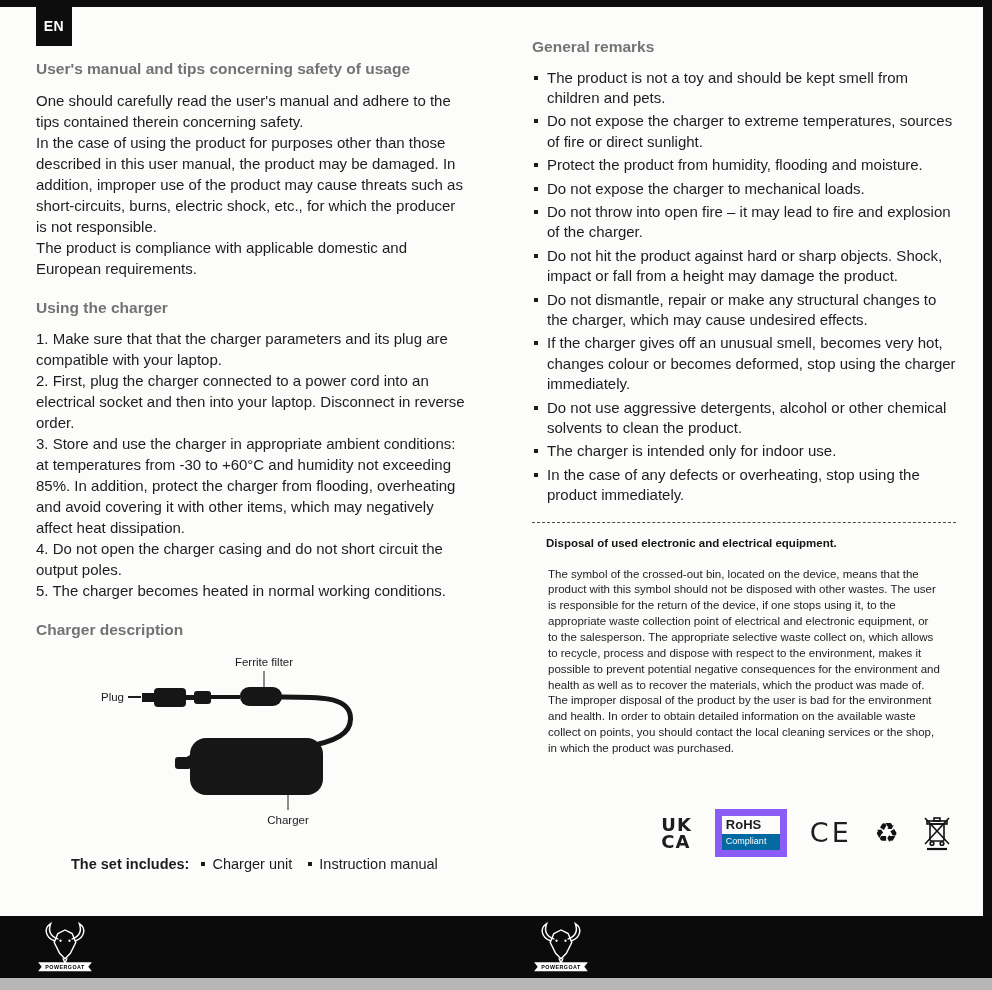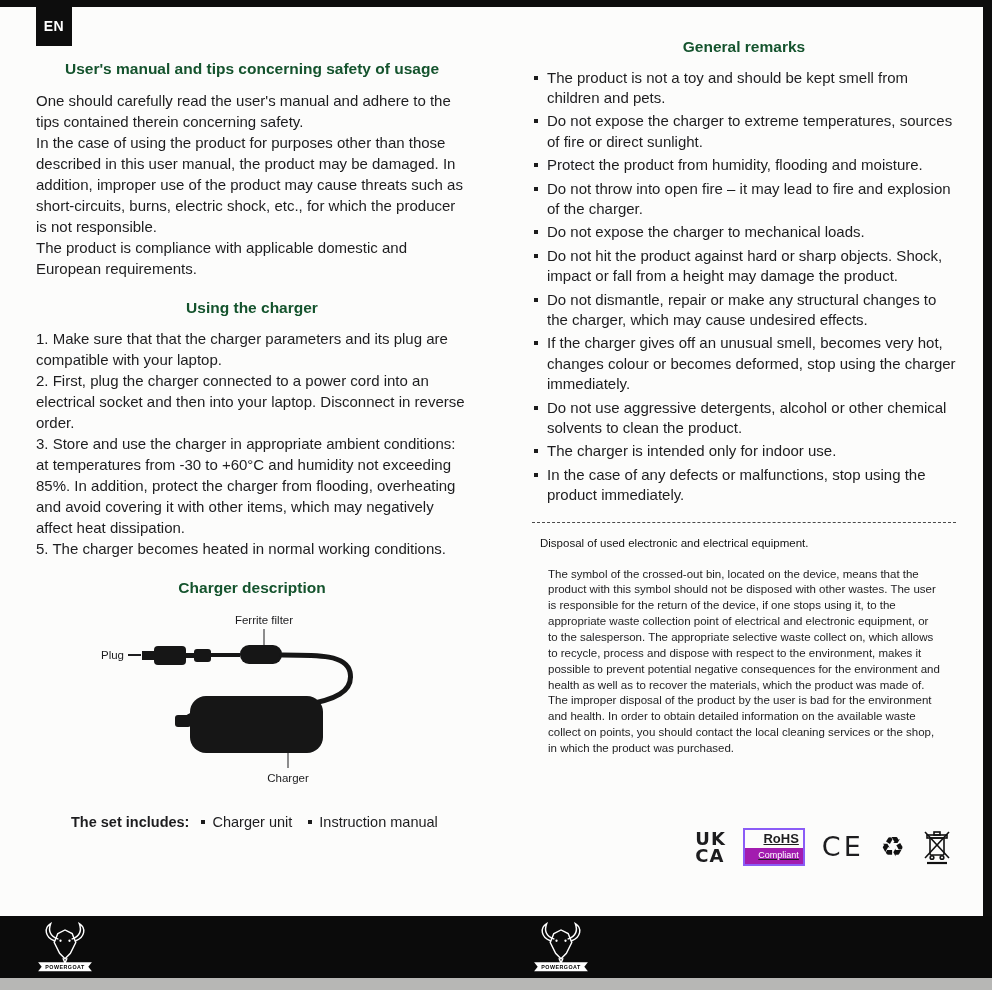--- a/index.html
+++ b/index.html
@@ -11,37 +11,37 @@
   .top-bar { position:absolute; left:0; top:0; width:100%; height:7px; background:#0d0d0d; }
   .right-bar { position:absolute; right:0; top:0; width:9px; height:100%; background:#0d0d0d; }
   .lang-badge {
     position:absolute; left:36px; top:6px; width:36px; height:40px;
     background:#0d0d0d; color:#fff; display:flex; align-items:center; justify-content:center;
     font-weight:700; font-size:14px; letter-spacing:.5px;
   }
   .col { position:absolute; font-size:15px; line-height:1.4; }
   .col-left  { left:36px;  top:58px; width:432px; }
   .col-right { left:532px; top:36px; width:424px; }
-  h2 { font-size:15.5px; font-weight:700; margin:18px 0 10px; color:#14532d;text-align:center; }
+  h2 { font-size:15.5px; font-weight:700; margin:18px 0 10px; color:#737373; }
   h2.first { margin-top:0; }
   .body { margin:0 0 8px; white-space:pre-line; }
   .steps p { margin:0; }
   ul.remarks { list-style:none; margin:0; padding:0; }
   ul.remarks li { position:relative; padding-left:15px; margin:0 0 3px; line-height:1.36; }
   ul.remarks li::before {
     content:""; position:absolute; left:2px; top:8px; width:4px; height:4px; background:#1c1c1c;
   }
   .dashes { border-top:1.6px dashed #4a4a4a; margin:16px 0 12px; }
-  h3.small-h { font-size:11.5px; font-weight:400; margin:0 8px 7px; color:#141414; }
+  h3.small-h { font-size:11.5px; font-weight:700; margin:0 14px 7px; color:#141414; }
   .small { font-size:11.5px; line-height:1.38; margin:16px; }
-  .marks { display:flex; align-items:center; justify-content:flex-end; gap:17px; margin-top:71px; padding-right:4px; }
+  .marks { display:flex; align-items:center; justify-content:flex-end; gap:23px; margin-top:52px; padding-right:4px; }
   .ukca { display:flex; flex-direction:column; font-weight:700; font-size:18px; line-height:.95; letter-spacing:1px; font-family:"DejaVu Sans",sans-serif; }
-  .rohs { border:2px solid #8b5cf6; text-align:right; min-width:58px;text-decoration:underline; }
+  .rohs { border:7px solid #8b5cf6; text-align:left; min-width:58px; }
   .rohs-top { font-weight:700; font-size:13px; padding:0 4px; }
-  .rohs-bottom { background:#a21caf; color:#fff; font-size:9px; padding:1px 4px 2px; }
+  .rohs-bottom { background:#0369a1; color:#fff; font-size:9px; padding:1px 4px 2px; }
   .ce { font-size:27px; font-weight:500; letter-spacing:3px; font-family:"DejaVu Sans",sans-serif; }
   .recycle { font-size:27px; line-height:1; color:#111; font-family:"DejaVu Sans",sans-serif; }
   .diagram { margin:2px 0 4px; }
   .diagram svg text { font-family:"Liberation Sans",sans-serif; font-size:11.5px; fill:#1d1d1f; }
   .set-line { margin-top:10px; font-size:14.5px;margin-left:35px; }
   .set-label { font-weight:700; margin-right:6px; }
   .set-item { position:relative; padding-left:13px; margin-right:10px; }
   .set-item::before { content:""; position:absolute; left:2px; top:6px; width:4px; height:4px; background:#1c1c1c; }
   .footer { position:absolute; left:0; bottom:0; width:100%; height:74px; }
   .footer-black { position:absolute; left:0; top:0; width:100%; height:62px; background:#0b0b0b; }
@@ -66,20 +66,21 @@
     <h2 class="first">User's manual and tips concerning safety of usage</h2>
     <p class="body">One should carefully read the user's manual and adhere to the tips contained therein concerning safety.
 In the case of using the product for purposes other than those described in this user manual, the product may be damaged. In addition, improper use of the product may cause threats such as short-circuits, burns, electric shock, etc., for which the producer is not responsible.
 The product is compliance with applicable domestic and European requirements.</p>
 
     <h2>Using the charger</h2>
     <div class="steps">
       <p>1. Make sure that that the charger parameters and its plug are compatible with your laptop.</p>
       <p>2. First, plug the charger connected to a power cord into an electrical socket and then into your laptop. Disconnect in reverse order.</p>
       <p>3. Store and use the charger in appropriate ambient conditions: at temperatures from -30 to +60°C and humidity not exceeding 85%. In addition, protect the charger from flooding, overheating and avoid covering it with other items, which may negatively affect heat dissipation.</p>
+      <p>4. Do not open the charger casing and do not short circuit the output poles.</p>
       <p>5. The charger becomes heated in normal working conditions.</p>
     </div>
 
     <h2>Charger description</h2>
 
     <div class="diagram">
       <svg width="432" height="188" viewBox="0 0 432 188">
 
         <text x="228" y="15" text-anchor="middle">Ferrite filter</text>
         <line x1="228" y1="20" x2="228" y2="38" stroke="#1d1d1f" stroke-width="1"></line>
@@ -114,28 +115,28 @@
       <span class="set-item">Instruction manual</span>
     </div>
   </div>
 
   <div class="col col-right">
     <h2 class="first">General remarks</h2>
     <ul class="remarks">
       <li>The product is not a toy and should be kept smell from children and pets.</li>
       <li>Do not expose the charger to extreme temperatures, sources of fire or direct sunlight.</li>
       <li>Protect the product from humidity, flooding and moisture.</li>
+      <li>Do not expose the charger to mechanical loads.</li>
       <li>Do not throw into open fire – it may lead to fire and explosion of the charger.</li>
-      <li>Do not expose the charger to mechanical loads.</li>
       <li>Do not hit the product against hard or sharp objects. Shock, impact or fall from a height may damage the product.</li>
       <li>Do not dismantle, repair or make any structural changes to the charger, which may cause undesired effects.</li>
       <li>If the charger gives off an unusual smell, becomes very hot, changes colour or becomes deformed, stop using the charger immediately.</li>
       <li>Do not use aggressive detergents, alcohol or other chemical solvents to clean the product.</li>
       <li>The charger is intended only for indoor use.</li>
-      <li>In the case of any defects or malfunctions, stop using the product immediately.</li>
+      <li>In the case of any defects or overheating, stop using the product immediately.</li>
     </ul>
 
     <div class="dashes"></div>
 
     <h3 class="small-h">Disposal of used electronic and electrical equipment.</h3>
     <p class="small">The symbol of the crossed-out bin, located on the device, means that the product with this symbol should not be disposed with other wastes. The user is responsible for the return of the device, if one stops using it, to the appropriate waste collection point of electrical and electronic equipment, or to the salesperson. The appropriate selective waste collect on, which allows to recycle, process and dispose with respect to the environment, makes it possible to prevent potential negative consequences for the environment and health as well as to recover the materials, which the product was made of. The improper disposal of the product by the user is bad for the environment and health. In order to obtain detailed information on the available waste collect on points, you should contact the local cleaning services or the shop, in which the product was purchased.</p>
 
     <div class="marks">
       <div class="ukca">
         <span>UK</span>

